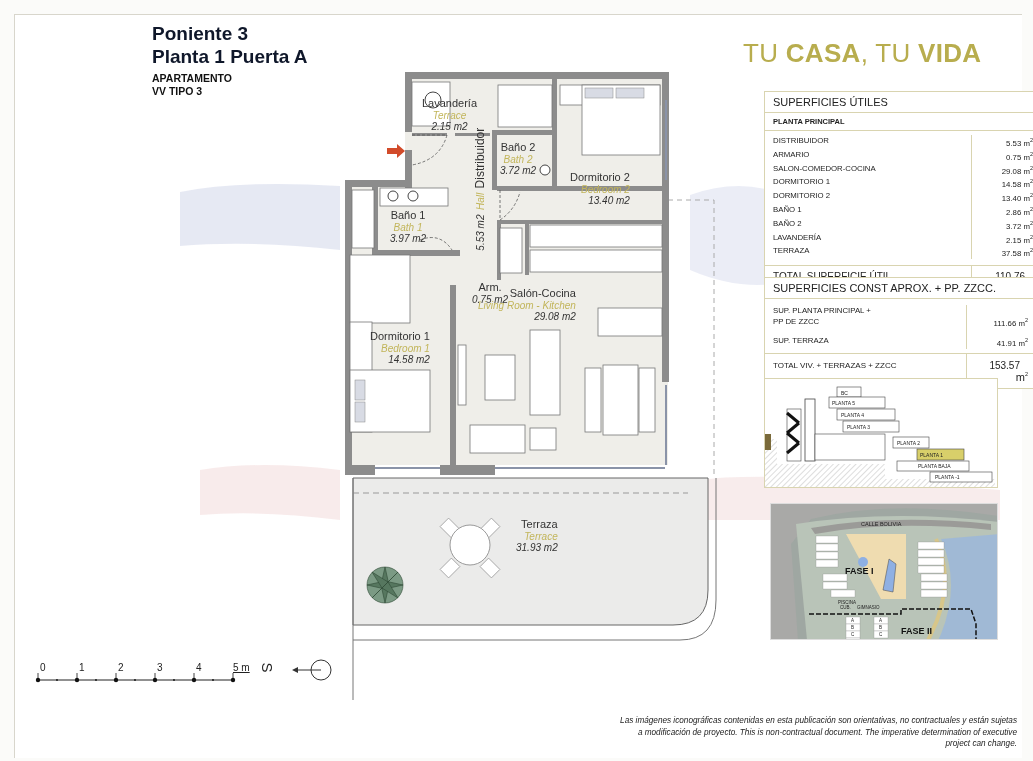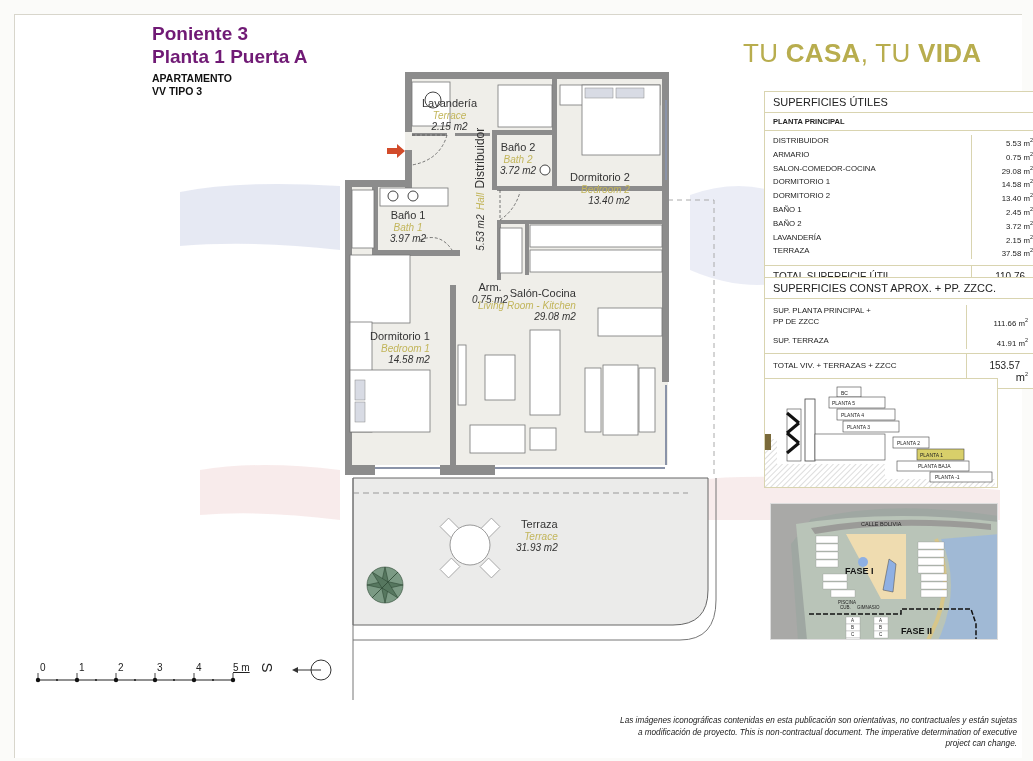--- a/index.html
+++ b/index.html
@@ -3,21 +3,21 @@
 <meta charset="utf-8">
 <style>
   * { box-sizing: border-box; margin: 0; padding: 0; }
   html, body { width: 1033px; height: 761px; background: #fbfbf9; overflow: hidden; }
   body { font-family: "Liberation Sans", sans-serif; color: #222; position: relative; }
 
   .page-frame { position: absolute; left: 14px; top: 14px; width: 1008px; height: 744px; border-left: 1px solid #d8d6cc; border-top: 1px solid #d8d6cc; background: #fff; }
   .watermark { position: absolute; opacity: 0.45; }
 
   .header { position: absolute; left: 152px; top: 22px; }
-  .header .l1, .header .l2 { font-weight: bold; font-size: 19px; line-height: 23px; color: #701a75; }
+  .header .l1, .header .l2 { font-weight: bold; font-size: 19px; line-height: 23px; color: #0f172a; }
   .header .l3, .header .l4 { font-weight: bold; font-size: 10.5px; line-height: 13px; color: #111; }
   .header .l3 { margin-top: 4px; }
 
   .slogan { position: absolute; left: 743px; top: 38px; font-size: 26px; color: #b8ad4e; letter-spacing: 0.3px; white-space: nowrap; }
   .slogan b { font-weight: bold; }
 
   .panel { position: absolute; left: 764px; border: 1px solid #d9d4b0; background: #fff; }
   .panel .ptitle { font-size: 11px; padding: 4px 8px; border-bottom: 1px solid #d9d4b0; color: #222; white-space: nowrap; }
   .panel .psub { font-size: 7.5px; font-weight: bold; padding: 4px 8px; border-bottom: 1px solid #d9d4b0; }
   .rows { display: grid; grid-template-columns: 1fr 68px; }
@@ -73,21 +73,21 @@
       <span class="val"><span>5.53</span> m<sup>2</sup></span>
     <span class="lbl">ARMARIO</span>
       <span class="val"><span>0.75</span> m<sup>2</sup></span>
     <span class="lbl">SALON-COMEDOR-COCINA</span>
       <span class="val"><span>29.08</span> m<sup>2</sup></span>
     <span class="lbl">DORMITORIO 1</span>
       <span class="val"><span>14.58</span> m<sup>2</sup></span>
     <span class="lbl">DORMITORIO 2</span>
       <span class="val"><span>13.40</span> m<sup>2</sup></span>
     <span class="lbl">BAÑO 1</span>
-      <span class="val"><span>2.45</span> m<sup>2</sup></span>
+      <span class="val"><span>2.86</span> m<sup>2</sup></span>
     <span class="lbl">BAÑO 2</span>
       <span class="val"><span>3.72</span> m<sup>2</sup></span>
     <span class="lbl">LAVANDERÍA</span>
       <span class="val"><span>2.15</span> m<sup>2</sup></span>
     <span class="lbl">TERRAZA</span>
       <span class="val"><span>37.58</span> m<sup>2</sup></span>
   </div>
   <div class="tot">
     <span>TOTAL SUPERFICIE ÚTIL</span>
     <span class="v"><span>110.76</span> m<sup>2</sup></span>

